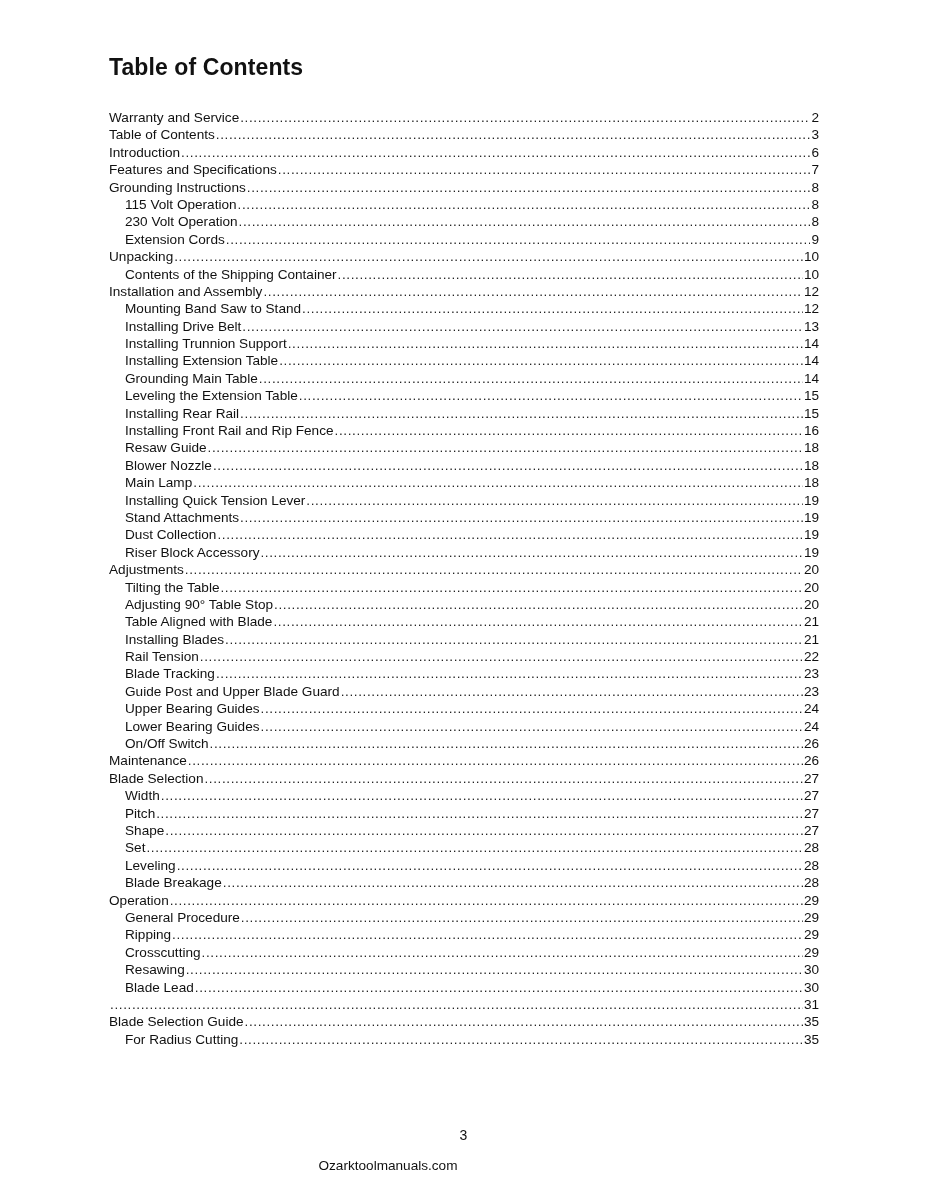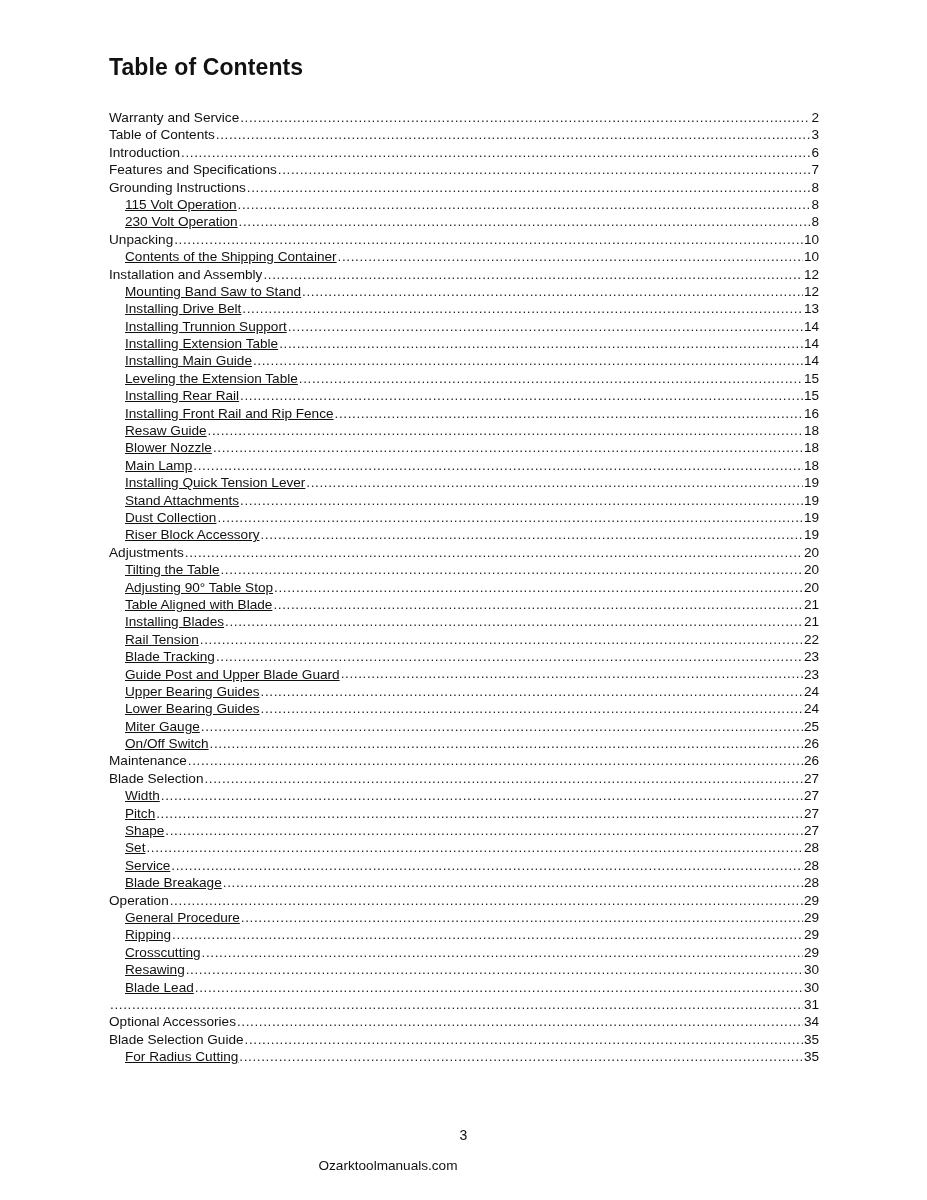--- a/index.html
+++ b/index.html
@@ -28,30 +28,29 @@
       position: absolute;
       left: 109px;
       top: 109px;
       width: 710px;
       margin: 0;
       padding: 0;
       list-style: none;
     }
     .toc-row {
       display: flex;
-      align-items: flex-start;
+      align-items: flex-end;
       height: 17.4px;
       font-size: 13.6px;
       line-height: 17.4px;
       white-space: nowrap;
       overflow: hidden;
     }
     .toc-row.level-2 .toc-label {
       padding-left: 16px;
-      text-decoration: underline;
     }
     .toc-label {
       flex: 0 0 auto;
     }
     .toc-leader {
       flex: 1 1 auto;
       overflow: hidden;
       margin: 0 1px;
       position: relative;
       height: 17.4px;
@@ -122,20 +121,25 @@
     <li class="toc-row level-2">
     <span class="toc-label">115 Volt Operation</span>
     <span class="toc-leader"></span>
     <span class="toc-page">8</span>
   </li>
     <li class="toc-row level-2">
     <span class="toc-label">230 Volt Operation</span>
     <span class="toc-leader"></span>
     <span class="toc-page">8</span>
   </li>
+    <li class="toc-row level-2">
+    <span class="toc-label">Extension Cords</span>
+    <span class="toc-leader"></span>
+    <span class="toc-page">9</span>
+  </li>
     <li class="toc-row level-1">
     <span class="toc-label">Unpacking</span>
     <span class="toc-leader"></span>
     <span class="toc-page">10</span>
   </li>
     <li class="toc-row level-2">
     <span class="toc-label">Contents of the Shipping Container</span>
     <span class="toc-leader"></span>
     <span class="toc-page">10</span>
   </li>
@@ -158,21 +162,21 @@
     <span class="toc-label">Installing Trunnion Support</span>
     <span class="toc-leader"></span>
     <span class="toc-page">14</span>
   </li>
     <li class="toc-row level-2">
     <span class="toc-label">Installing Extension Table</span>
     <span class="toc-leader"></span>
     <span class="toc-page">14</span>
   </li>
     <li class="toc-row level-2">
-    <span class="toc-label">Installing Main Guide</span>
+    <span class="toc-label">Grounding Main Table</span>
     <span class="toc-leader"></span>
     <span class="toc-page">14</span>
   </li>
     <li class="toc-row level-2">
     <span class="toc-label">Leveling the Extension Table</span>
     <span class="toc-leader"></span>
     <span class="toc-page">15</span>
   </li>
     <li class="toc-row level-2">
     <span class="toc-label">Installing Rear Rail</span>
@@ -263,25 +267,20 @@
     <span class="toc-label">Upper Bearing Guides</span>
     <span class="toc-leader"></span>
     <span class="toc-page">24</span>
   </li>
     <li class="toc-row level-2">
     <span class="toc-label">Lower Bearing Guides</span>
     <span class="toc-leader"></span>
     <span class="toc-page">24</span>
   </li>
     <li class="toc-row level-2">
-    <span class="toc-label">Miter Gauge</span>
-    <span class="toc-leader"></span>
-    <span class="toc-page">25</span>
-  </li>
-    <li class="toc-row level-2">
     <span class="toc-label">On/Off Switch</span>
     <span class="toc-leader"></span>
     <span class="toc-page">26</span>
   </li>
     <li class="toc-row level-1">
     <span class="toc-label">Maintenance</span>
     <span class="toc-leader"></span>
     <span class="toc-page">26</span>
   </li>
     <li class="toc-row level-1">
@@ -303,21 +302,21 @@
     <span class="toc-label">Shape</span>
     <span class="toc-leader"></span>
     <span class="toc-page">27</span>
   </li>
     <li class="toc-row level-2">
     <span class="toc-label">Set</span>
     <span class="toc-leader"></span>
     <span class="toc-page">28</span>
   </li>
     <li class="toc-row level-2">
-    <span class="toc-label">Service</span>
+    <span class="toc-label">Leveling</span>
     <span class="toc-leader"></span>
     <span class="toc-page">28</span>
   </li>
     <li class="toc-row level-2">
     <span class="toc-label">Blade Breakage</span>
     <span class="toc-leader"></span>
     <span class="toc-page">28</span>
   </li>
     <li class="toc-row level-1">
     <span class="toc-label">Operation</span>
@@ -345,25 +344,20 @@
     <span class="toc-page">30</span>
   </li>
     <li class="toc-row level-2">
     <span class="toc-label">Blade Lead</span>
     <span class="toc-leader"></span>
     <span class="toc-page">30</span>
   </li>
     <li class="toc-row level-1">
     <span class="toc-leader"></span>
     <span class="toc-page">31</span>
-  </li>
-    <li class="toc-row level-1">
-    <span class="toc-label">Optional Accessories</span>
-    <span class="toc-leader"></span>
-    <span class="toc-page">34</span>
   </li>
     <li class="toc-row level-1">
     <span class="toc-label">Blade Selection Guide</span>
     <span class="toc-leader"></span>
     <span class="toc-page">35</span>
   </li>
     <li class="toc-row level-2">
     <span class="toc-label">For Radius Cutting</span>
     <span class="toc-leader"></span>
     <span class="toc-page">35</span>

